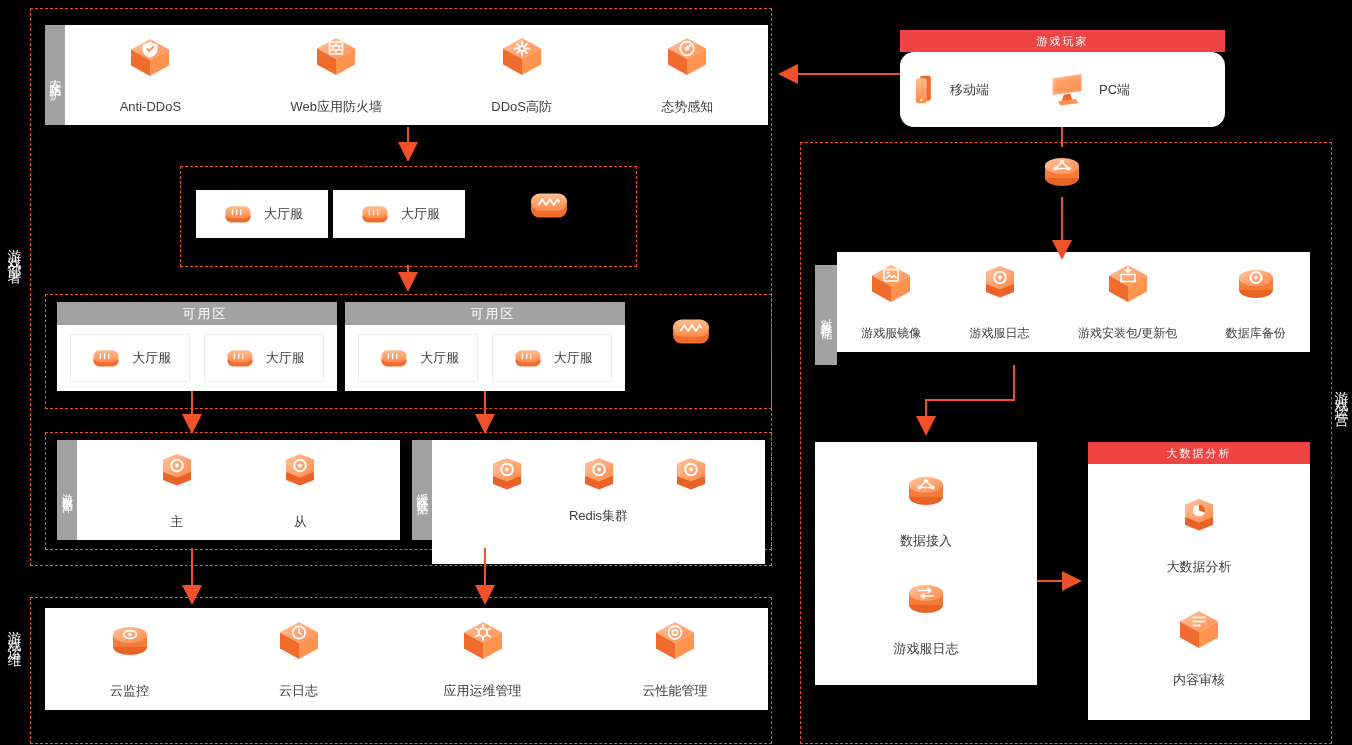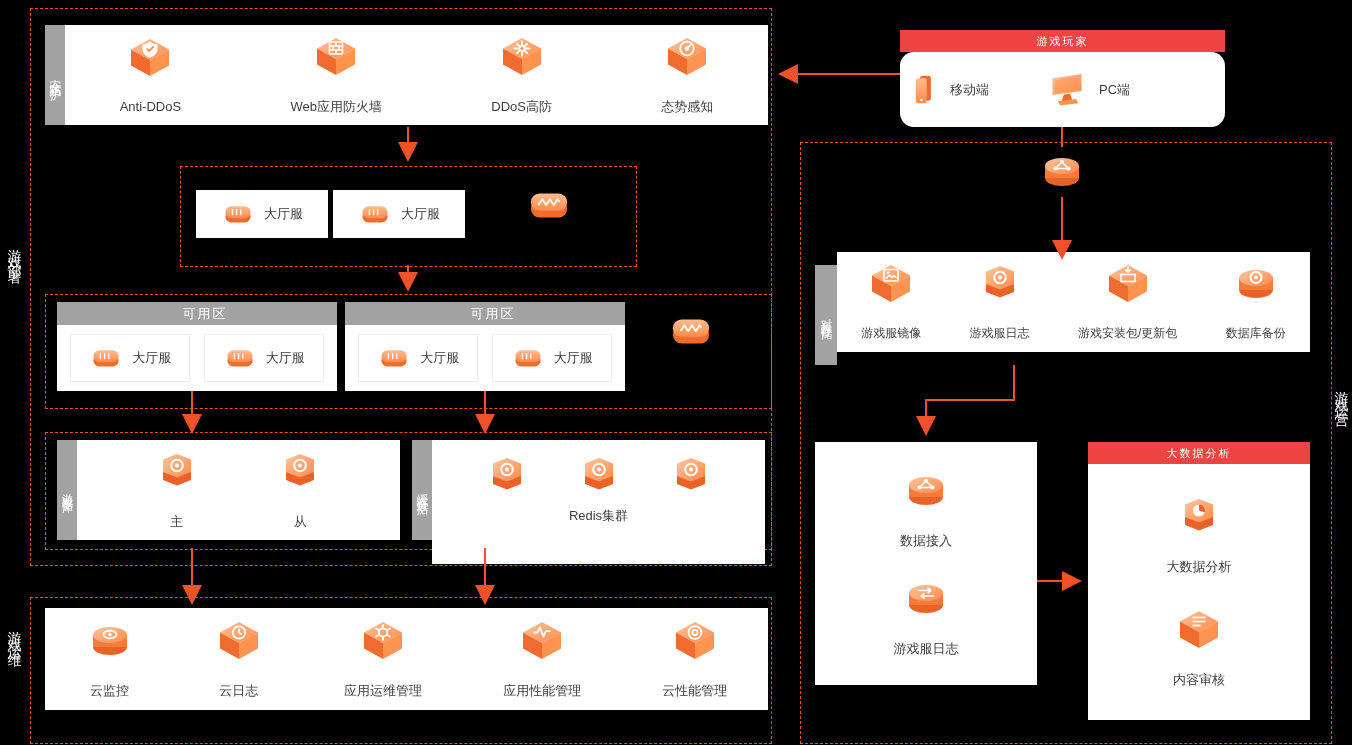--- a/index.html
+++ b/index.html
@@ -335,26 +335,20 @@
       <div class="lbl">云日志</div>
     </div>
     <div class="col-item">
       <svg class="icon">
           <use href="#sym-gear"></use>
         </svg>
       <div class="lbl">应用运维管理</div>
     </div>
     <div class="col-item">
       <svg class="icon">
-          <use href="#sym-pulse"></use>
-        </svg>
-      <div class="lbl">应用性能管理</div>
-    </div>
-    <div class="col-item">
-      <svg class="icon">
           <use href="#sym-gauge"></use>
         </svg>
       <div class="lbl">云性能管理</div>
     </div>
   </div>
 
   <div class="abs" style="left:900px;top:30px;width:325px;height:97px;">
     <div class="hdr">游戏玩家</div>
     <div style="background:#fff;height:75px;display:flex;align-items:center;gap:56px;border-radius:14px;">
       <div style="display:flex;align-items:center;gap:10px;">

